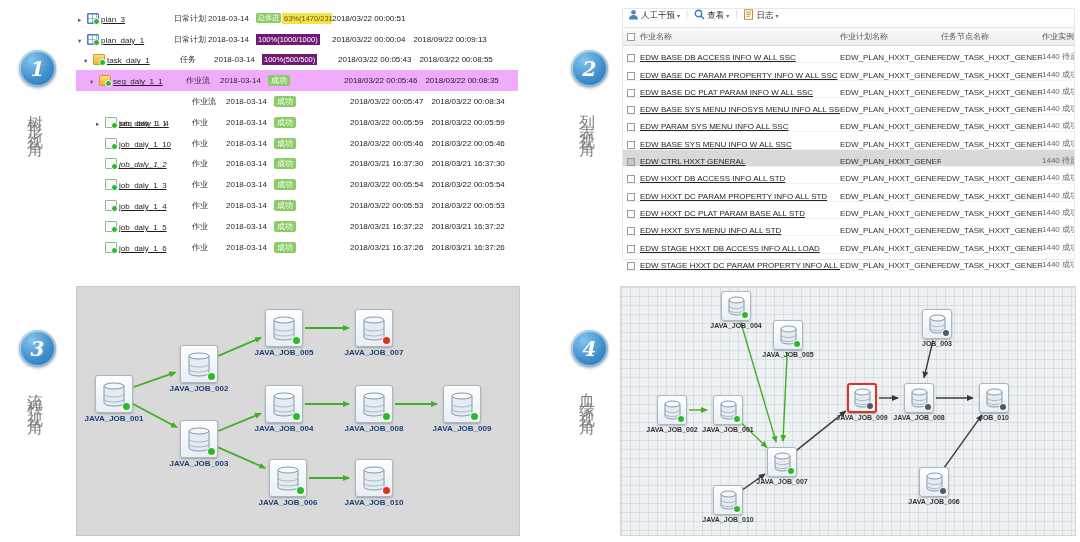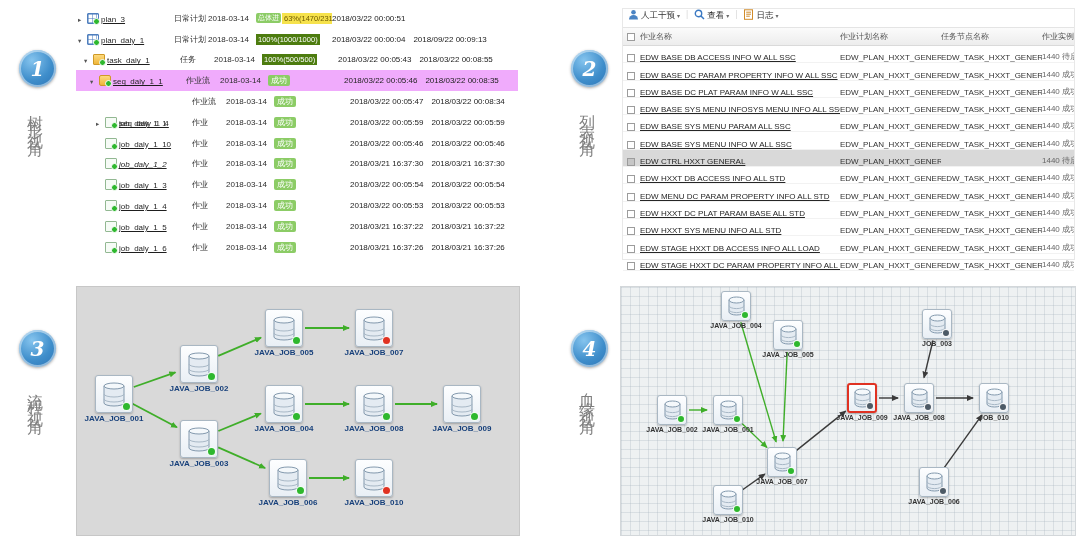--- a/index.html
+++ b/index.html
@@ -34,21 +34,21 @@
                             linear-gradient(90deg,rgba(79,127,190,.55) 1px,transparent 1px);
            background-size:4px 4px}
   .ic-folder,.ic-seq{background:linear-gradient(#fdda7e,#efb53a);border:1px solid #cf9926}
   .ic-seq{border-radius:2px}
   .ic-job{background:#f6fbf6;border:1px solid #92b892}
   .t-name{text-decoration:underline;color:#1f1f1f}
   .badge-success{background:#8ccc66;color:#fff;padding:0 3px;border-radius:2px;font-size:8px;line-height:11px}
   .badge-success.sm{font-size:7px;padding:0 2px;margin-right:1px;line-height:10px}
   .pct{font-size:7.5px;padding:0 2px;line-height:11px;white-space:nowrap}
   .pct-yellow{background:#f6e24c;color:#6e5a00}
-  .pct-green{background:#4d7c0f;color:#fff}
+  .pct-green{background:#701a75;color:#fff}
   .ts{white-space:nowrap}
 
   
   .list-panel{position:absolute;left:622px;top:8px;width:453px;height:252px;background:#fff;
               border:1px solid #e8e8e8;font-size:8px;box-sizing:border-box}
   .lp-toolbar{height:18px;display:flex;align-items:flex-start;gap:6px;padding:0 5px;
               border-bottom:1px solid #e4e4e4;color:#2f2f2f;font-size:8.5px}
   .tb-item{display:flex;align-items:center;gap:2px}
   .caret{font-size:6px;color:#6a6a6a}
   .sep{color:#d8d8d8}
@@ -373,21 +373,21 @@
         </div>
         <div class="lp-row">
           <span class="cb"></span>
           <div class="lcell col-name lp-name">EDW BASE SYS MENU INFOSYS MENU INFO ALL SSC</div>
           <div class="lcell col-plan">EDW_PLAN_HXXT_GENER</div>
           <div class="lcell col-task">EDW_TASK_HXXT_GENER</div>
           <div class="lcell col-status">1440 成功(忽略失败)</div>
         </div>
         <div class="lp-row">
           <span class="cb"></span>
-          <div class="lcell col-name lp-name">EDW BASE SYS MENU PARAM ALL SSC</div>
+          <div class="lcell col-name lp-name">EDW PARAM SYS MENU INFO ALL SSC</div>
           <div class="lcell col-plan">EDW_PLAN_HXXT_GENER</div>
           <div class="lcell col-task">EDW_TASK_HXXT_GENER</div>
           <div class="lcell col-status">1440 成功(忽略失败)</div>
         </div>
         <div class="lp-row">
           <span class="cb"></span>
           <div class="lcell col-name lp-name">EDW BASE SYS MENU INFO W ALL SSC</div>
           <div class="lcell col-plan">EDW_PLAN_HXXT_GENER</div>
           <div class="lcell col-task">EDW_TASK_HXXT_GENER</div>
           <div class="lcell col-status">1440 成功(忽略失败)</div>
@@ -401,21 +401,21 @@
         </div>
         <div class="lp-row">
           <span class="cb"></span>
           <div class="lcell col-name lp-name">EDW HXXT DB ACCESS INFO ALL STD</div>
           <div class="lcell col-plan">EDW_PLAN_HXXT_GENER</div>
           <div class="lcell col-task">EDW_TASK_HXXT_GENER</div>
           <div class="lcell col-status">1440 成功(忽略失败)</div>
         </div>
         <div class="lp-row">
           <span class="cb"></span>
-          <div class="lcell col-name lp-name">EDW MENU DC PARAM PROPERTY INFO ALL STD</div>
+          <div class="lcell col-name lp-name">EDW HXXT DC PARAM PROPERTY INFO ALL STD</div>
           <div class="lcell col-plan">EDW_PLAN_HXXT_GENER</div>
           <div class="lcell col-task">EDW_TASK_HXXT_GENER</div>
           <div class="lcell col-status">1440 成功(忽略失败)</div>
         </div>
         <div class="lp-row">
           <span class="cb"></span>
           <div class="lcell col-name lp-name">EDW HXXT DC PLAT PARAM BASE ALL STD</div>
           <div class="lcell col-plan">EDW_PLAN_HXXT_GENER</div>
           <div class="lcell col-task">EDW_TASK_HXXT_GENER</div>
           <div class="lcell col-status">1440 成功(忽略失败)</div>

